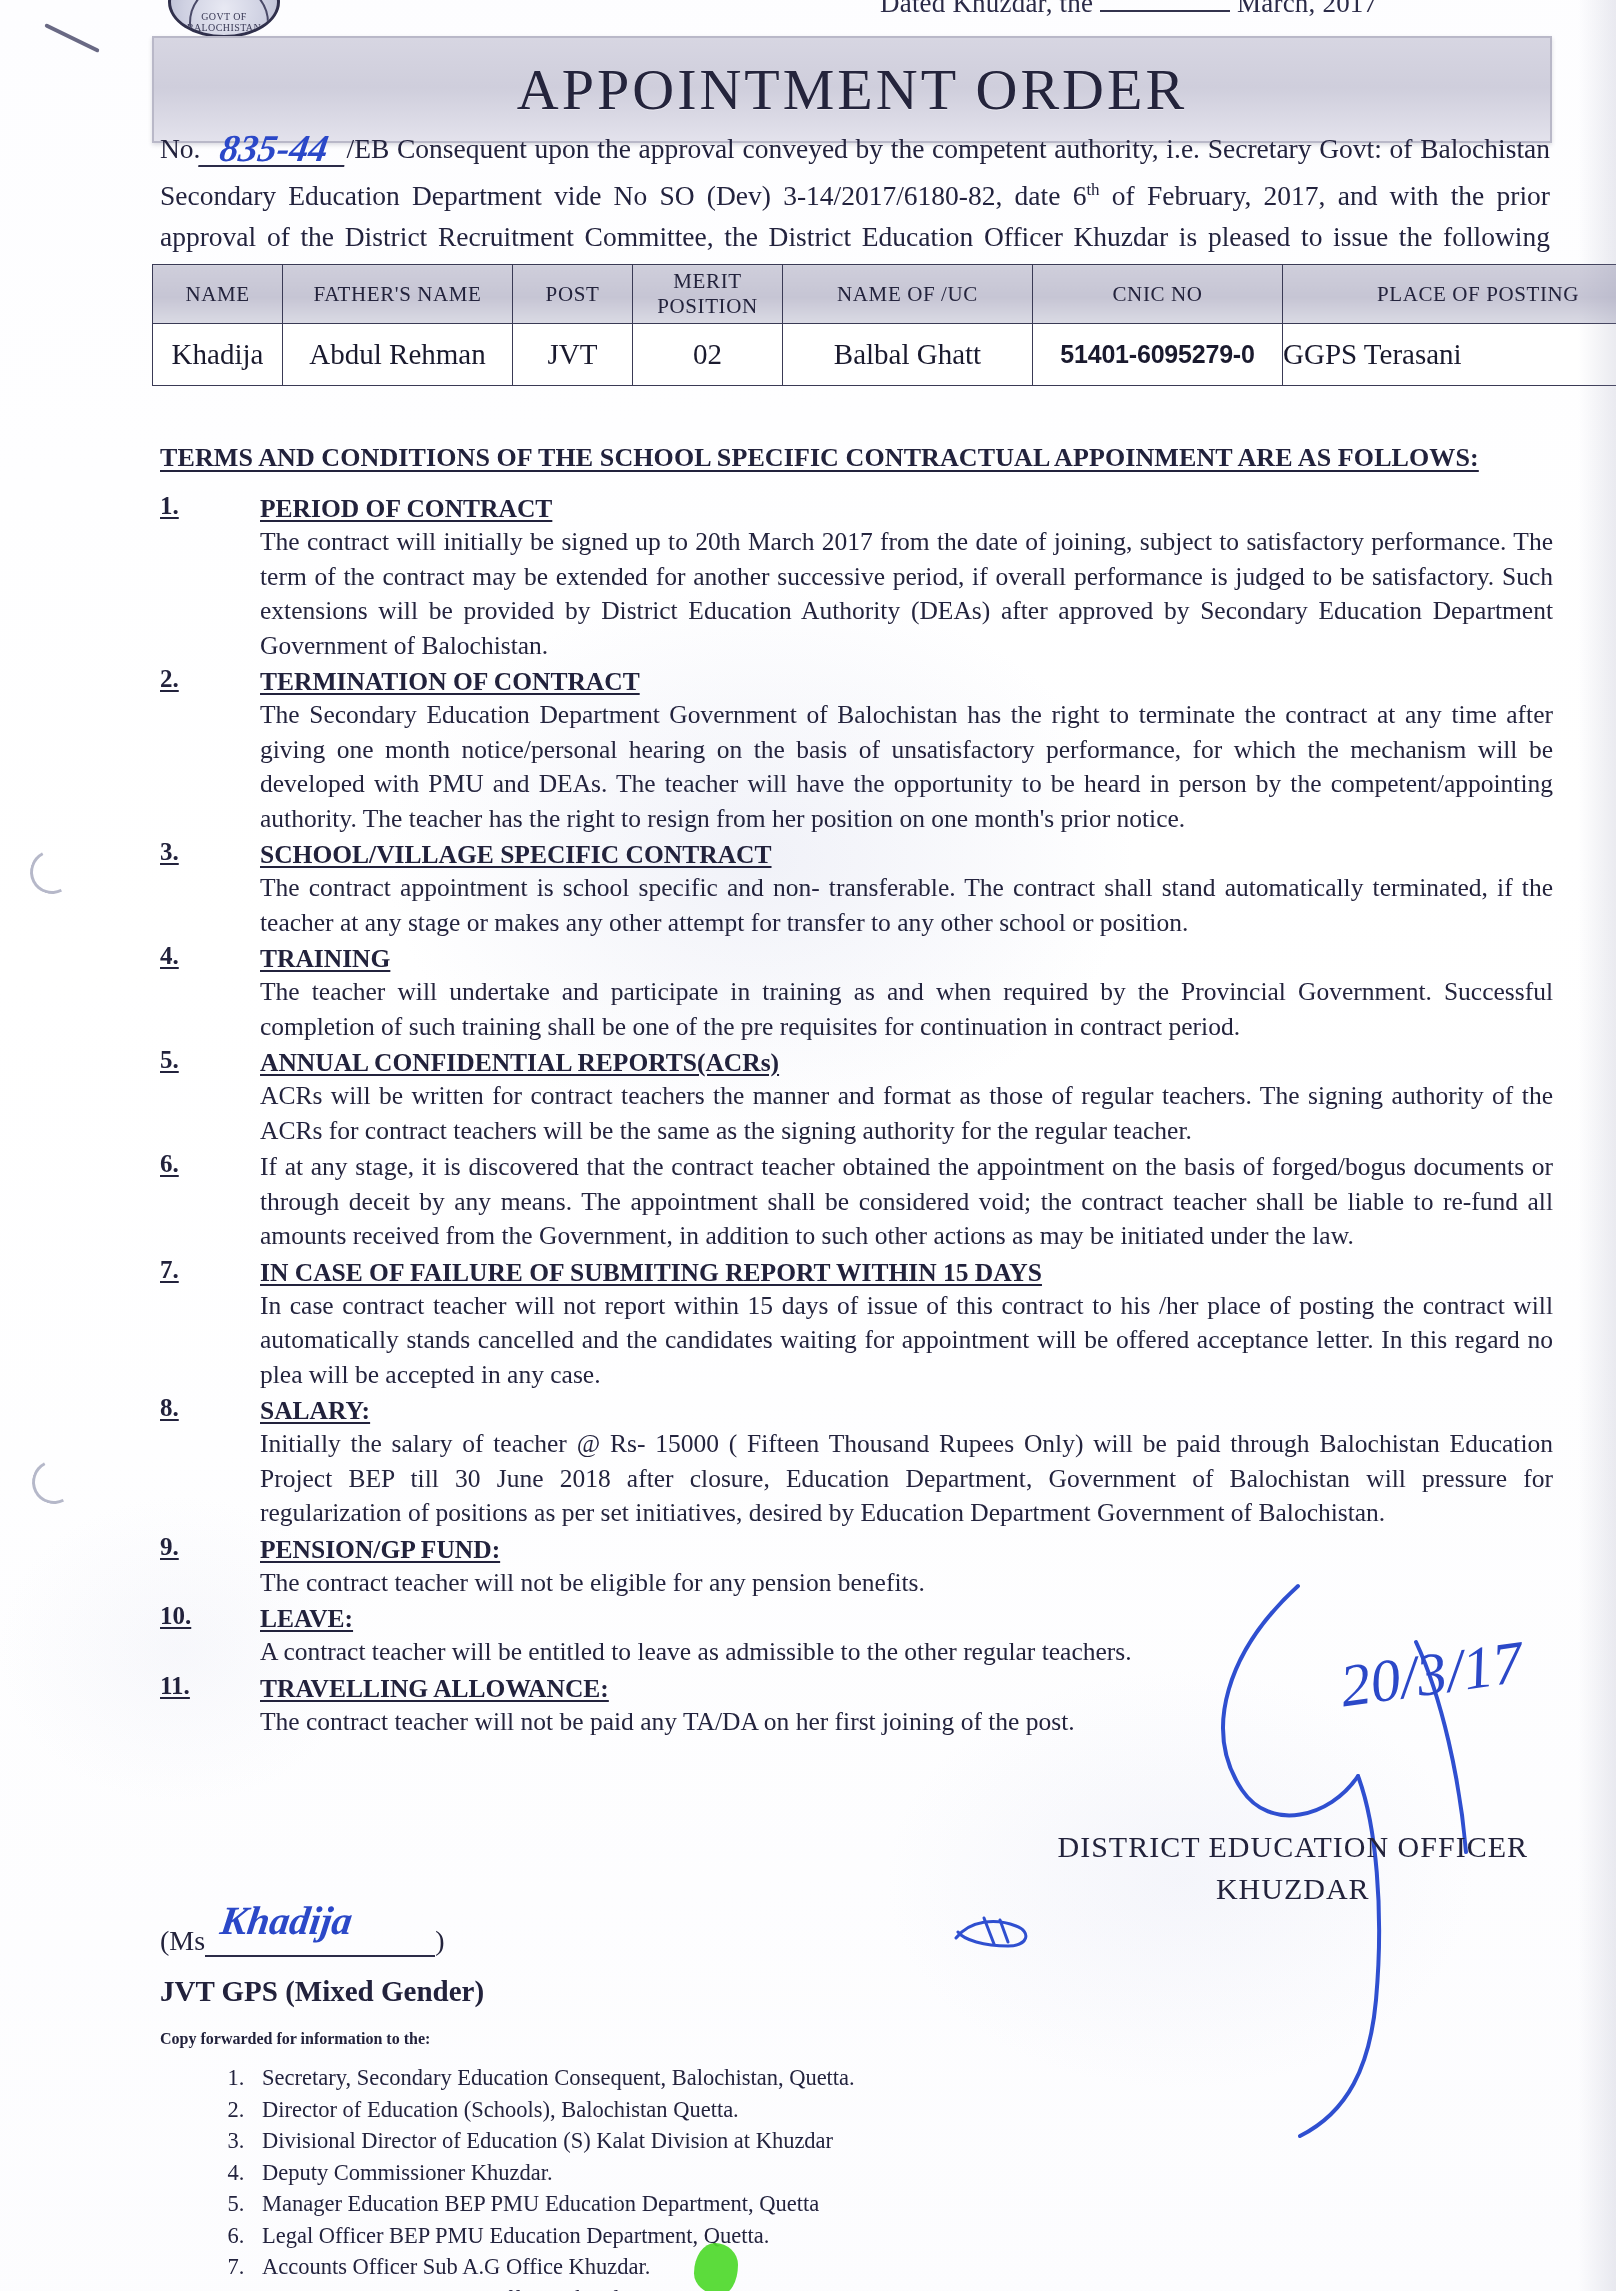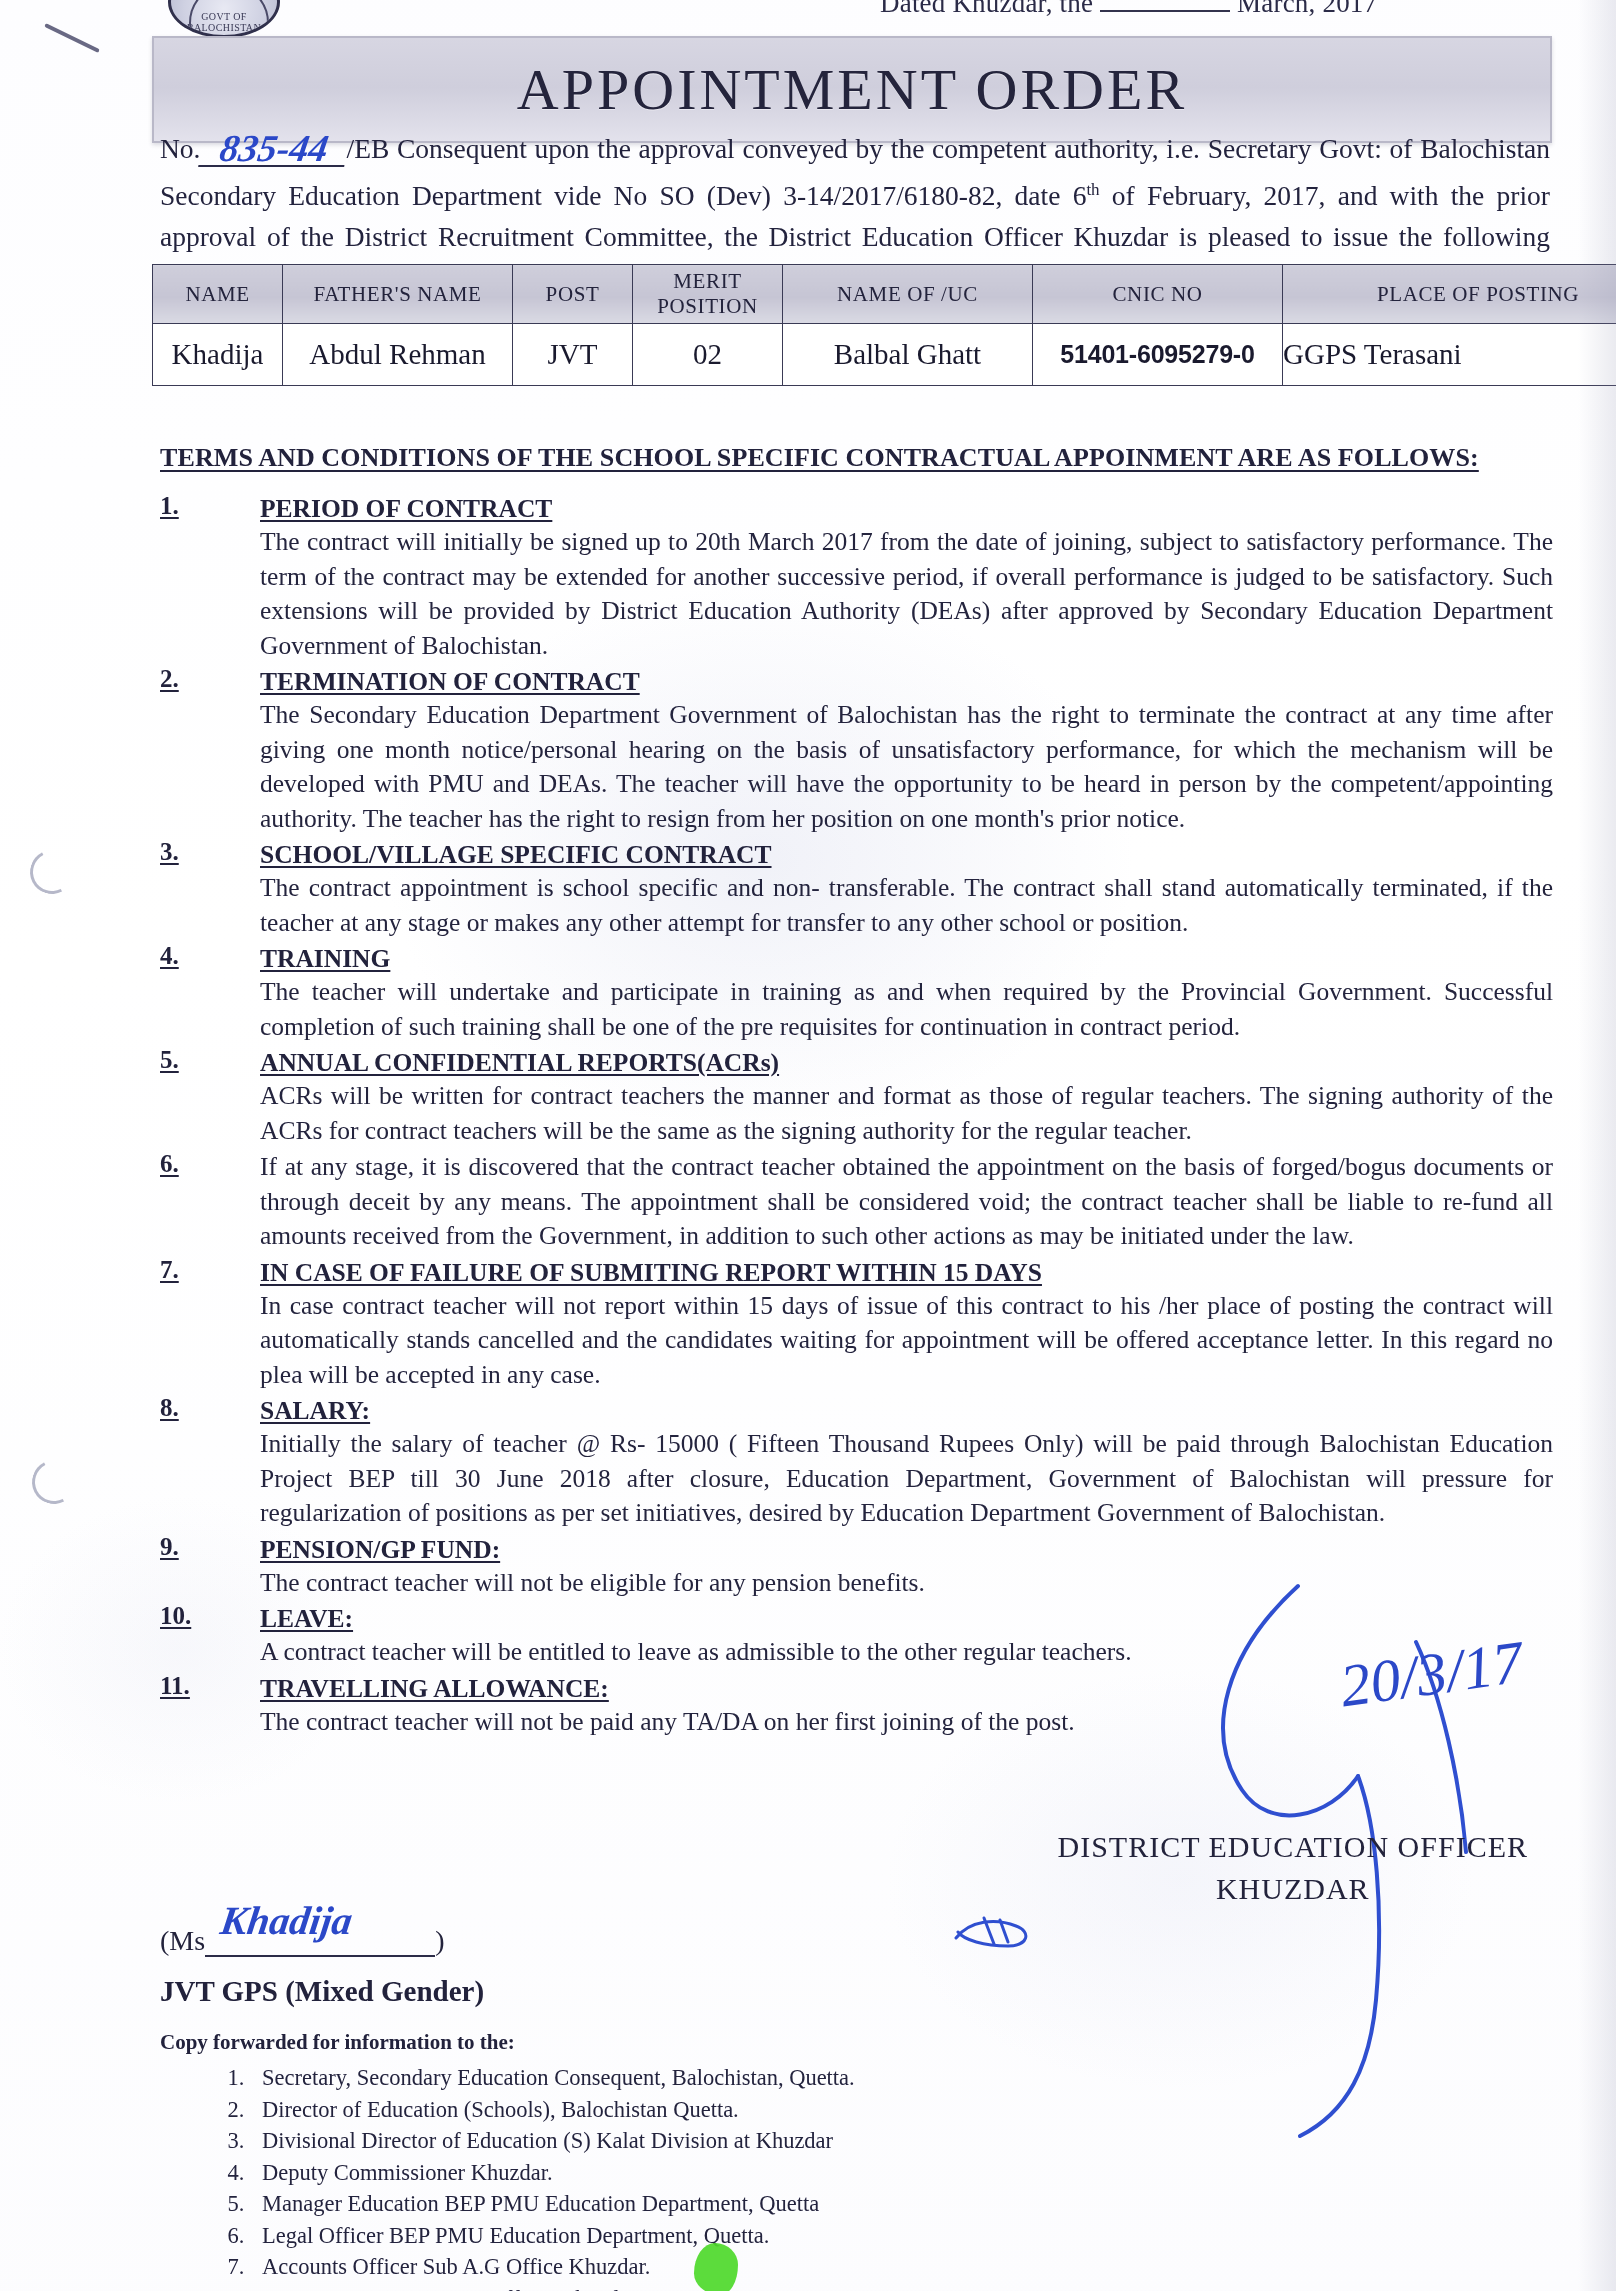--- a/index.html
+++ b/index.html
@@ -165,21 +165,21 @@
     position:absolute; left:16px; top:-30px; font-family:"Liberation Serif", serif;
     font-style:italic; font-weight:bold; color:#2b48c8; font-size:40px;
     transform:skewX(-8deg);
   }
   .jvt-line{
     position:absolute; left:160px; top:1975px; font-size:29px; font-weight:bold; color:#22223c;
   }
 
   
   .copy-head{
-    position:absolute; left:160px; top:2030px; font-size:21px; font-weight:bold; color:#22223c;
+    position:absolute; left:160px; top:2030px; font-size:16px; font-weight:bold; color:#22223c;
   }
   .copy-list{
     position:absolute; left:196px; top:2062px; margin:0; padding:0 0 0 54px;
     font-size:22.5px; line-height:31.5px; color:#23233e;
     list-style:decimal;
   }
   .copy-list li{ padding-left:12px; }
 
   .green-blob{
     position:absolute; left:694px; top:2243px; width:44px; height:52px;

